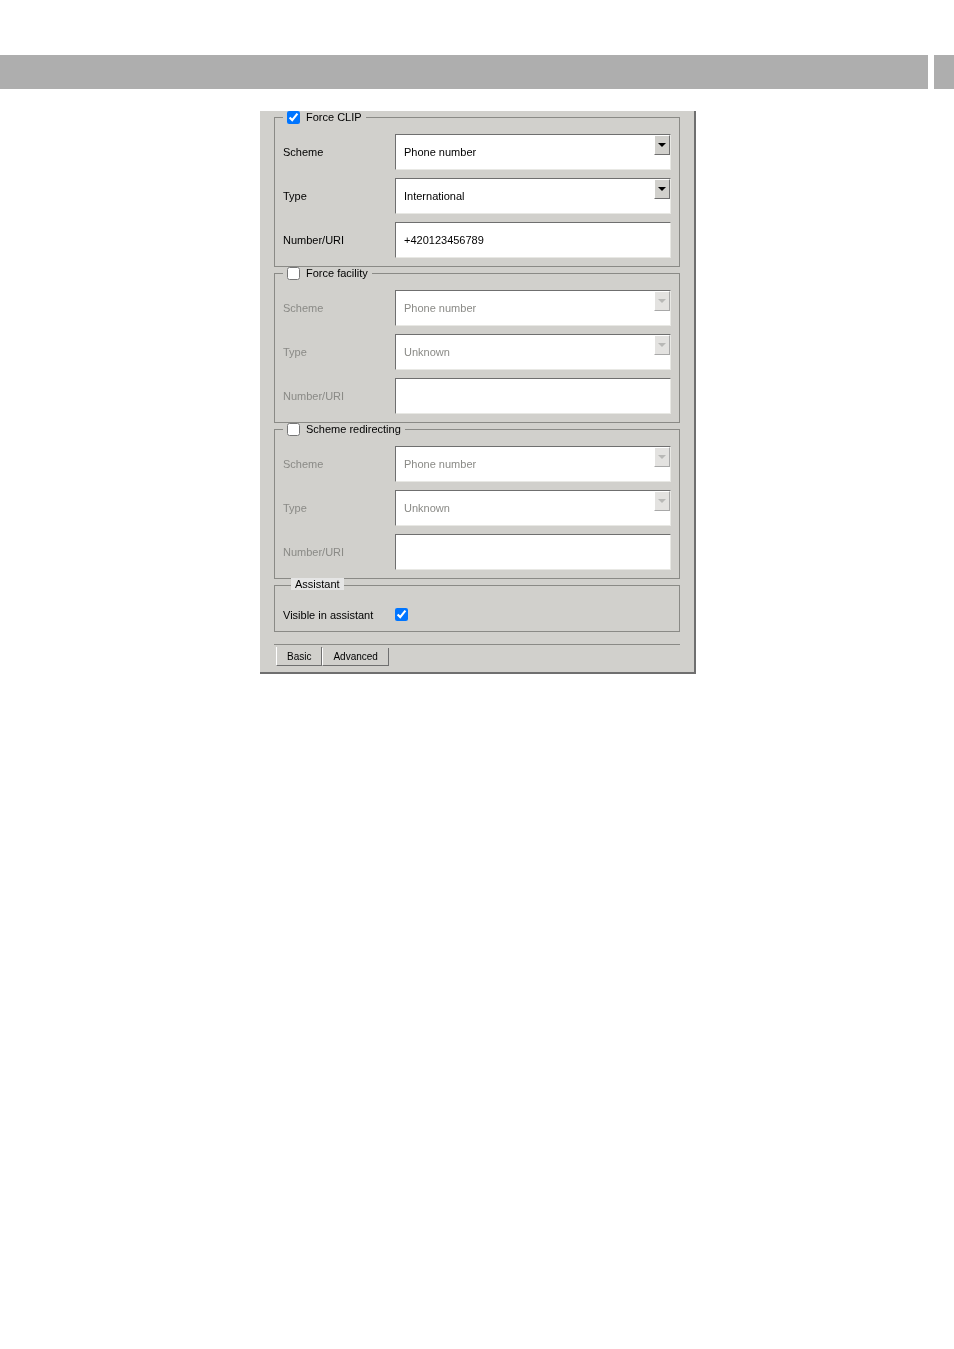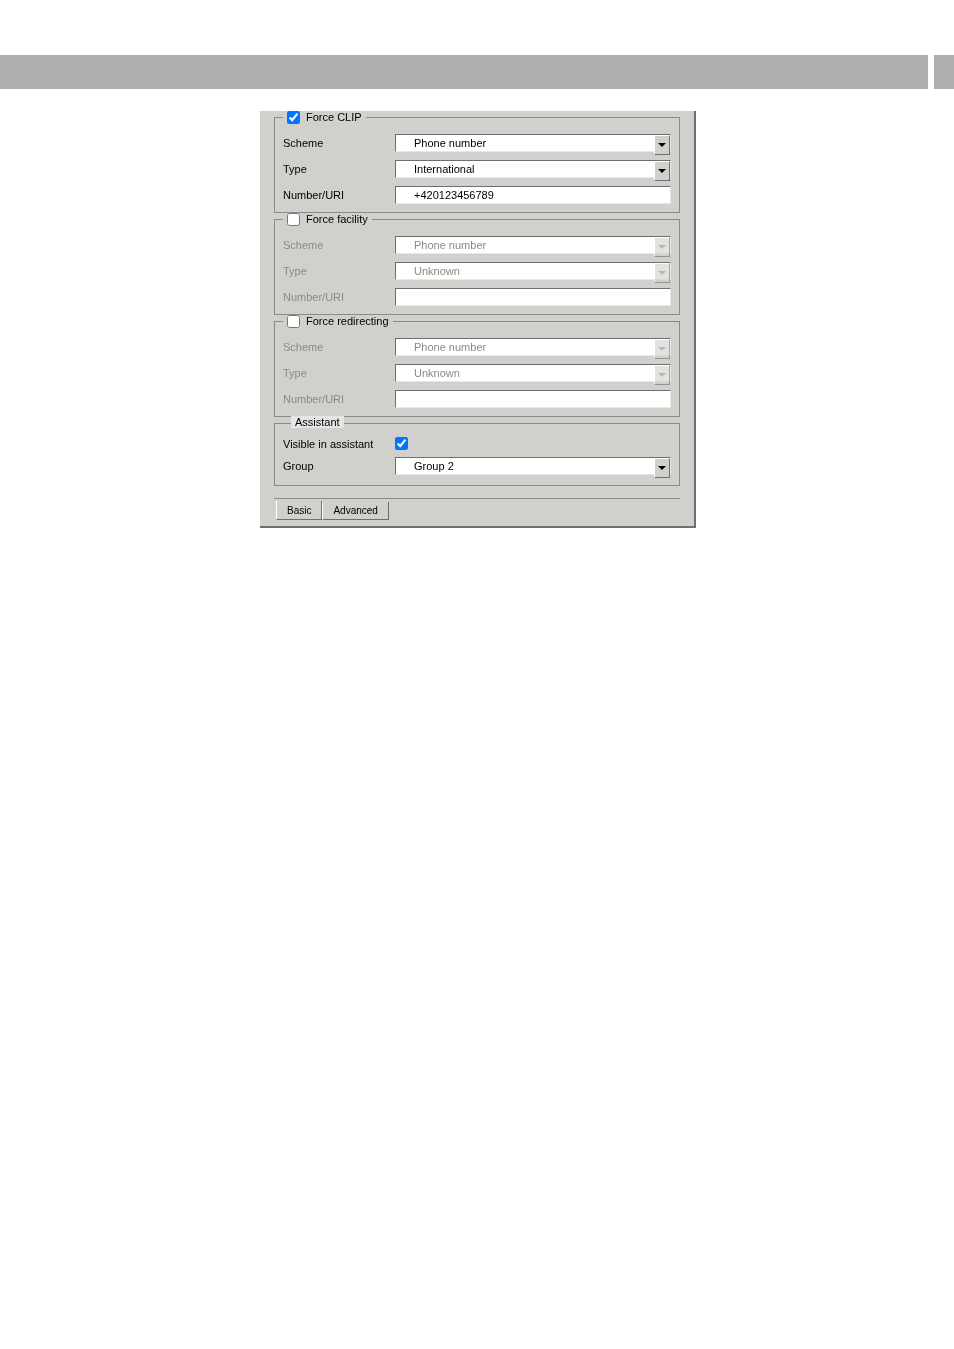--- a/index.html
+++ b/index.html
@@ -85,24 +85,24 @@
     }
     .field-label.disabled {
       color: #8a8a86;
     }
     .field-control {
       flex: 1;
       position: relative;
     }
     .combo, .textinput {
       width: 100%;
-      height: 18px;
+      height: 36px;
       font-family: inherit;
       font-size: 11px;
-      padding: 2px 18px;
+      padding: 2px 8px;
       background: #ffffff;
       border-top: 1px solid #6f6f6f;
       border-left: 1px solid #6f6f6f;
       border-right: 1px solid #e8e8e4;
       border-bottom: 1px solid #e8e8e4;
       color: #000;
     }
     .combo.disabled, .textinput.disabled {
       color: #8a8a86;
       background: #ffffff;
@@ -148,21 +148,21 @@
       position: absolute;
       top: -8px;
       left: 16px;
       background: #e5e5e5;
       padding: 0 4px;
       font-size: 11px;
     }
     .assistant-row {
       display: flex;
       align-items: center;
-      margin-top: 7px;
+      margin-top: 16px;
     }
     .assistant-row .field-label {
       width: 112px;
     }
     .assistant-row input[type="checkbox"] {
       width: 13px;
       height: 13px;
     }
     .tabs {
       display: flex;
@@ -265,21 +265,21 @@
         <div class="field-control">
           <input class="textinput disabled" disabled="" value="" style="">
         </div>
       </div>
     </fieldset>
 
     <fieldset class="groupbox">
       <legend>
         <span class="legend-checkbox">
           <input type="checkbox" style="">
-          <span class="legend-text">Force redirecting</span>
+          <span class="legend-text">Scheme redirecting</span>
         </span>
       </legend>
       <div class="field-row">
         <div class="field-label disabled">Scheme</div>
         <div class="field-control">
           <input class="combo disabled" readonly="" disabled="" value="Phone number" style="">
           <div class="combo-btn disabled">
               <div class="tri"></div>
             </div>
         </div>
@@ -300,29 +300,20 @@
         </div>
       </div>
     </fieldset>
 
     <div class="assistant-box">
       <div class="assistant-legend">Assistant</div>
       <div class="assistant-row">
         <div class="field-label">Visible in assistant</div>
         <input type="checkbox" checked="" style="">
       </div>
-      <div class="assistant-row">
-        <div class="field-label">Group</div>
-        <div class="field-control">
-          <input class="combo" readonly="" value="Group 2" style="">
-          <div class="combo-btn">
-              <div class="tri"></div>
-            </div>
-        </div>
-      </div>
     </div>
 
     <div class="tabs">
       <div class="tab active">Basic</div>
       <div class="tab">Advanced</div>
     </div>
 
   </div>
 </div>
 

